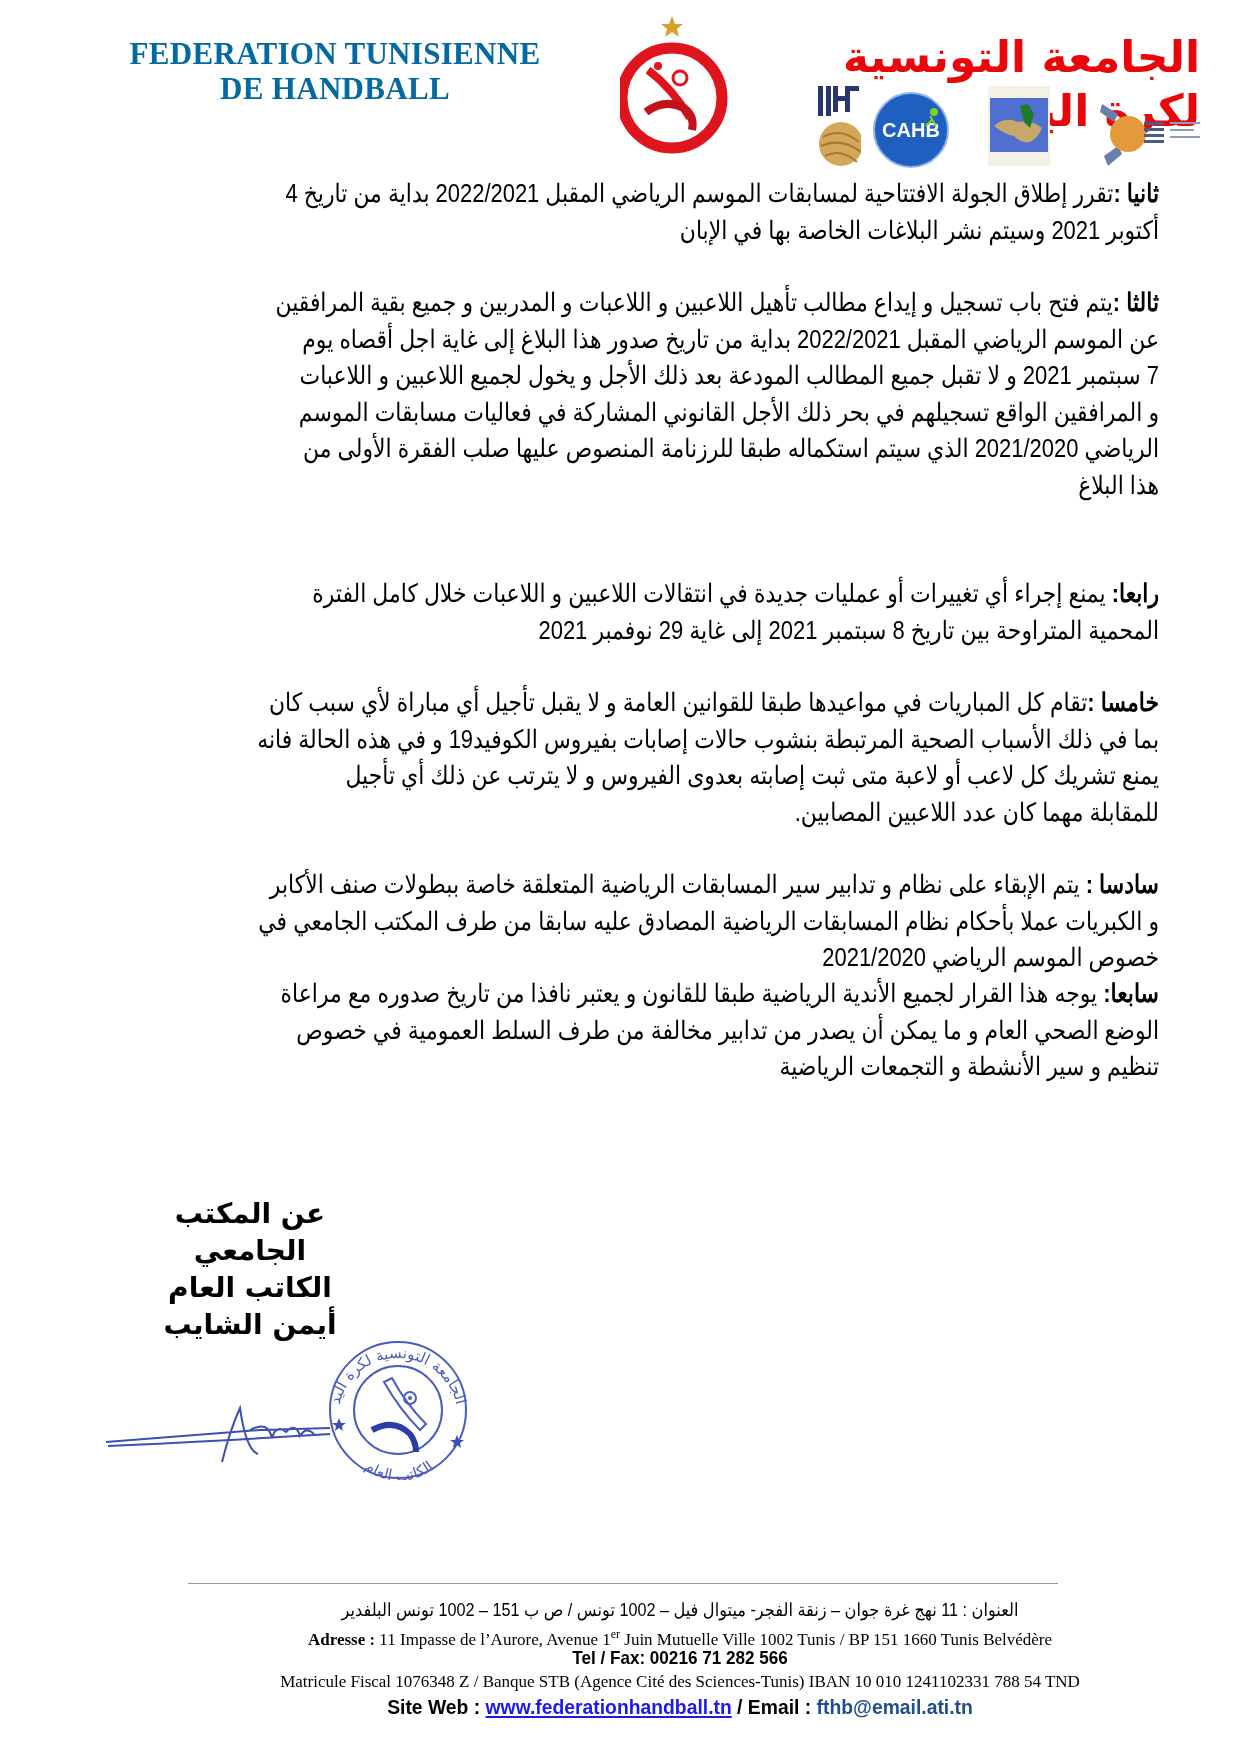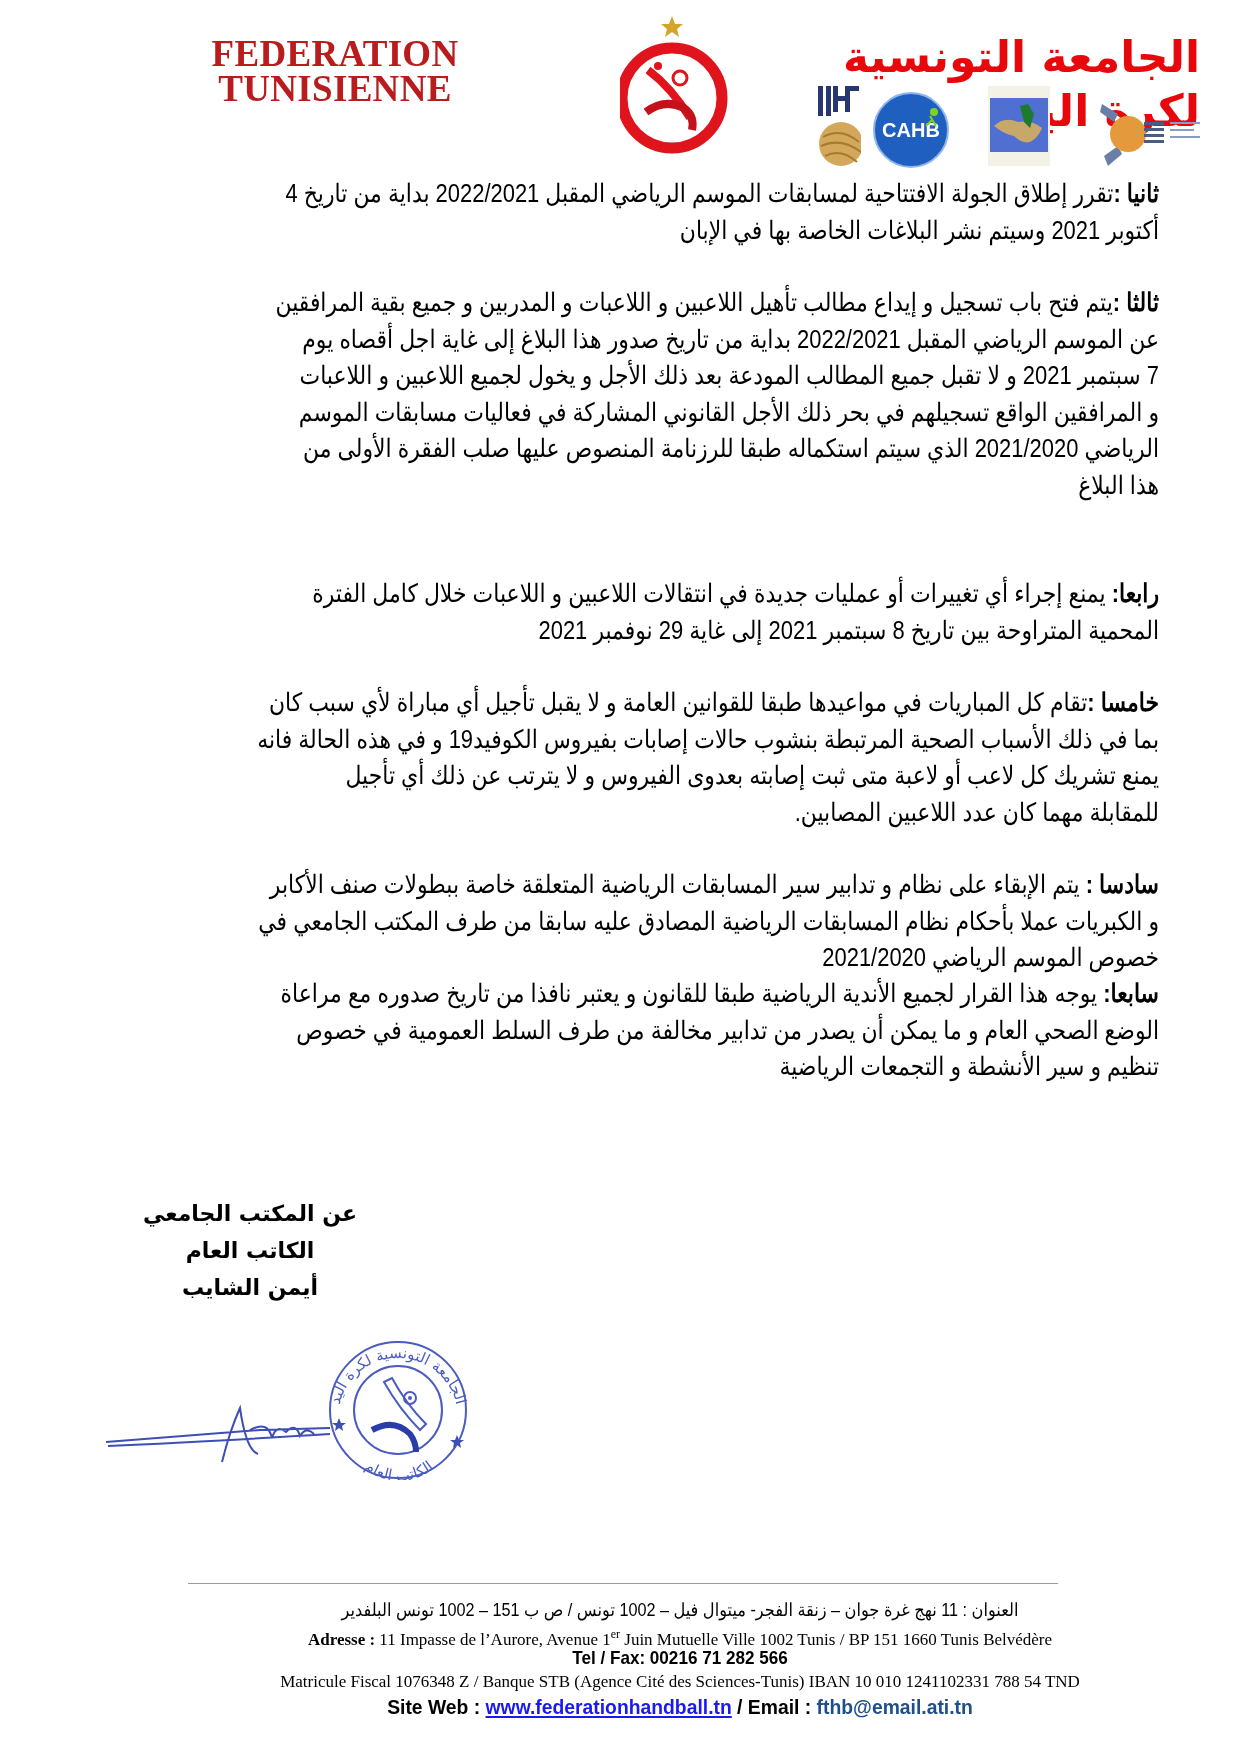--- a/index.html
+++ b/index.html
@@ -1,39 +1,40 @@
 <!DOCTYPE html>
 <html><head>
 <meta charset="utf-8">
 <style>
   html, body { margin:0; padding:0; background:#ffffff; }
   body { width:1241px; height:1754px; position:relative; overflow:hidden; font-family:"Liberation Sans", sans-serif; color:#000; }
-  .fr-title { position:absolute; left:100px; top:36px; width:470px; text-align:center; font-family:"Liberation Serif", serif; font-weight:bold; color:#b91c1c; font-size:37px; line-height:35px; letter-spacing:0.3px; }
+  .fr-title { position:absolute; left:100px; top:36px; width:470px; text-align:center; font-family:"Liberation Serif", serif; font-weight:bold; color:#0369a1; font-size:31px; line-height:35px; letter-spacing:0.3px; }
   .ar-title { position:absolute; left:800px; top:30px; width:400px; text-align:right; direction:rtl; color:#e8080c; font-weight:bold; font-size:44px; line-height:54px; font-family:"DejaVu Sans", sans-serif; }
   .logo-main { position:absolute; left:620px; top:8px; width:120px; height:150px; }
   .partner { position:absolute;text-align:center; }
   .body-text { position:absolute; left:80px; width:1078px; direction:rtl; text-align:justify; font-family:"Liberation Sans", sans-serif; font-size:25.5px; line-height:36.5px; transform:scaleX(0.86); transform-origin:right top; }
   .body-text { width:1253px; left:-94px; }
-  .sig-block { position:absolute; left:130px; top:1195px; width:240px; text-align:center; direction:rtl; font-weight:bold; font-size:22px; line-height:37px; font-family:"DejaVu Sans", sans-serif; }
+  .sig-block { position:absolute; left:130px; top:1195px; width:240px; text-align:center; direction:rtl; font-weight:bold; font-size:28px; line-height:37px; font-family:"DejaVu Sans", sans-serif; }
   .stamp { position:absolute; left:100px; top:1290px; width:380px; height:190px; }
   .footer-line { position:absolute; left:188px; top:1583px; width:870px; height:1px; background:#9a9a9a; }
   .footer { position:absolute; left:180px; width:1000px; text-align:center; }
   .f-ar { top:1599px; direction:rtl; font-size:18px; line-height:22px; font-family:"Liberation Sans", sans-serif; transform:scaleX(0.9); }
   .f-addr { top:1623px; font-family:"Liberation Serif", serif; font-size:17px; line-height:22px; }
   .f-tel { top:1647px; font-weight:bold; font-size:19px; line-height:22px; font-family:"Liberation Sans", sans-serif; transform:scaleX(0.9); }
   .f-mat { top:1671px; font-family:Liberation Serif, serif; font-size:17px; line-height:22px; }
   .f-web { top:1694px; font-weight:bold; font-size:21px; line-height:26px; font-family:"Liberation Sans", sans-serif; transform:scaleX(0.92); }
   .link { color:#1a1aee; text-decoration:underline; }
   .email { color:#1f4f8a; }
 </style>
 </head>
 <body>
 
 <div class="fr-title">
   <div>FEDERATION TUNISIENNE</div>
+  <div>DE HANDBALL</div>
 </div>
 
 <div class="logo-main">
   <svg width="120" height="150" viewBox="0 0 120 150">
     <polygon points="52,8 55,16 63,16 57,21 59,29 52,24 45,29 47,21 41,16 49,16" fill="#d4a32a"></polygon>
     <circle cx="52" cy="90" r="50" fill="none" stroke="#e0141c" stroke-width="11"></circle>
     <circle cx="52" cy="90" r="38" fill="#ffffff"></circle>
     <path d="M28 62 Q52 80 70 110" stroke="#e0141c" stroke-width="8" fill="none"></path>
     <path d="M26 104 Q45 90 64 100 Q75 108 72 122" stroke="#c4121a" stroke-width="8" fill="none"></path>
     <circle cx="60" cy="70" r="7" fill="none" stroke="#e0141c" stroke-width="3"></circle>

